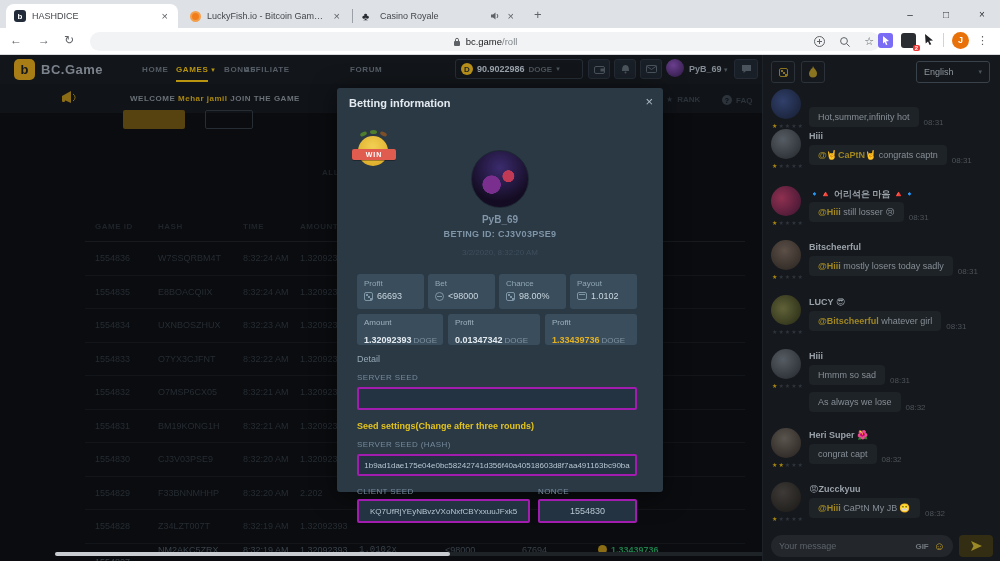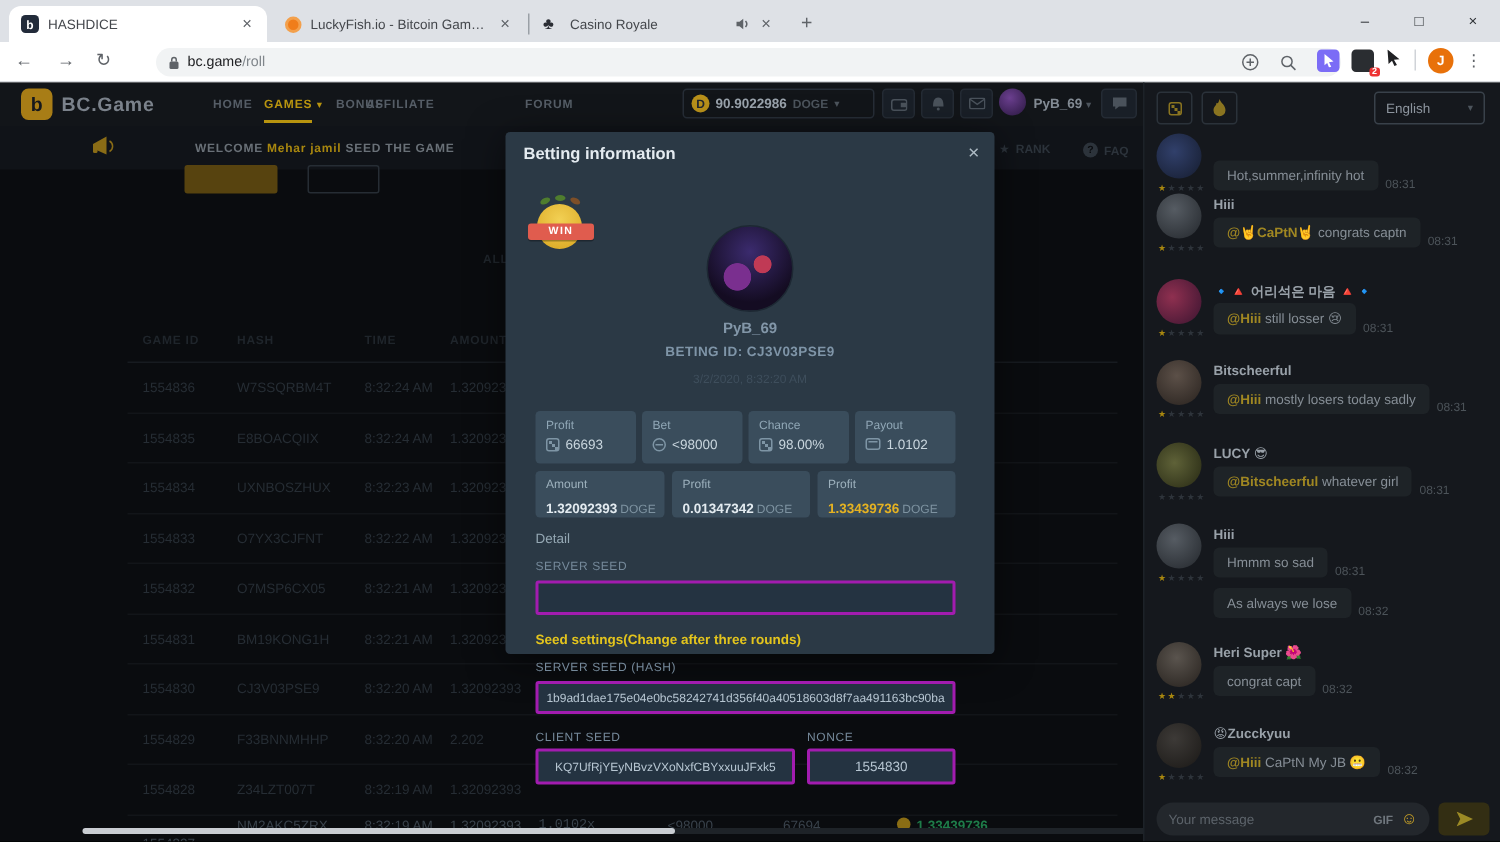--- a/index.html
+++ b/index.html
@@ -15,21 +15,21 @@
   .tab .ttl{flex:1;white-space:nowrap;overflow:hidden;text-overflow:ellipsis;}
   .tclose{color:#5f6368;font-size:11px;padding:0 2px;}
   .fav1{width:12px;height:12px;background:#222b3a;border-radius:3px;color:#fff;font-size:8px;font-weight:bold;display:flex;align-items:center;justify-content:center;flex:0 0 auto;}
   .fav2{width:11px;height:11px;background:#f07d1a;border-radius:50%;flex:0 0 auto;border:2px solid #f3a04c;}
   .fav3{width:12px;height:12px;color:#2a2d34;font-size:11px;line-height:12px;flex:0 0 auto;}
   .tabsep{position:absolute;top:9px;width:1px;height:14px;background:#9aa0a6;}
   .newtab{position:absolute;top:7px;left:534px;font-size:13px;color:#5f6368;}
   .winctl{position:absolute;top:0;height:28px;width:36px;display:flex;align-items:center;justify-content:center;font-size:10px;color:#2f3237;}
   .toolbar{position:absolute;top:28px;left:0;width:1000px;height:27px;background:#fff;border-bottom:1px solid #d8dade;}
   .navic{position:absolute;top:33px;font-size:12px;color:#5f6368;}
-  .omnibox{position:absolute;top:32px;left:104px;width:790px;height:19px;background:#f1f3f4;border-radius:10px;display:flex;align-items:center;padding:0 8px;gap:5px;}
+  .omnibox{position:absolute;top:32px;left:90px;width:790px;height:19px;background:#f1f3f4;border-radius:10px;display:flex;align-items:center;padding:0 8px;gap:5px;justify-content:center;}
   .urltext{font-size:9.5px;color:#202124;}
   .urltext .path{color:#80868b;}
   .oboxicons{position:absolute;right:6px;display:flex;gap:13px;align-items:center;color:#5f6368;font-size:11px;}
   .extrow{position:absolute;top:31px;left:878px;display:flex;gap:8px;align-items:center;}
   .ext{width:15px;height:15px;border-radius:3px;position:relative;display:flex;align-items:center;justify-content:center;}
   .ext.purple{background:#7b6cf6;}
   .ext.dark{background:#2a2d31;}
   .extbadge{position:absolute;right:-4px;bottom:-3px;background:#e33;color:#fff;font-size:6px;font-weight:bold;padding:0 2px;border-radius:2px;}
   .tooldivider{width:1px;height:14px;background:#d0d3d8;}
   .profileav{width:17px;height:17px;border-radius:50%;background:#e8710a;color:#fff;font-size:9px;font-weight:bold;display:flex;align-items:center;justify-content:center;}
@@ -67,21 +67,21 @@
   .trow.head{height:30px;font-size:8px;color:#1f252b;font-weight:bold;letter-spacing:.5px;border-bottom:1px solid #171b20;}
   .trow span:first-child{padding-left:10px;}
   .lastrow{position:absolute;left:85px;top:545px;width:680px;font-size:9px;color:#39424b;}
   .lastrow span{position:absolute;top:0;}
   .lr-coin{width:9px;height:9px;border-radius:50%;background:#8a6d14;position:absolute;left:513px;top:0;}
   .lr-profit{color:#1e7c49 !important;font-weight:bold;}
   .hscrolltrack{position:absolute;left:55px;top:552px;width:730px;height:4px;background:#1e2328;border-radius:2px;}
   .hscrollthumb{position:absolute;left:55px;top:552px;width:395px;height:4px;background:#c9cdd2;border-radius:2px;}
 
   
-  .modal{position:absolute;left:337px;top:88px;width:326px;height:348px;background:#2b3945;border-radius:3px;z-index:10;box-shadow:0 4px 24px rgba(0,0,0,.5);}
+  .modal{position:absolute;left:337px;top:88px;width:326px;height:404px;background:#2b3945;border-radius:3px;z-index:10;box-shadow:0 4px 24px rgba(0,0,0,.5);}
   .m-title{position:absolute;left:12px;top:9px;font-size:11px;font-weight:bold;color:#e4ebf0;}
   .m-close{position:absolute;right:10px;top:6px;font-size:13px;color:#aebbc4;}
   .m-badge{position:absolute;left:17px;top:42px;width:40px;height:40px;}
   .m-badge .coin{position:absolute;left:4px;top:6px;width:30px;height:30px;border-radius:50%;background:radial-gradient(circle at 50% 35%,#f2d054,#d9a51f);}
   .m-badge .leaf{position:absolute;width:7px;height:4px;background:#4f7d2e;border-radius:50%;}
   .m-badge .ribbon{position:absolute;left:-2px;top:19px;width:44px;height:11px;background:#e05c4e;border-radius:2px;color:#fff;font-size:7px;font-weight:bold;display:flex;align-items:center;justify-content:center;letter-spacing:1px;box-shadow:0 1px 0 rgba(0,0,0,.3);}
   .m-avatar{position:absolute;left:50%;top:62px;transform:translateX(-50%);width:58px;height:58px;border-radius:50%;background:radial-gradient(circle at 35% 60%,#7a2f8f 0 18%,transparent 19%),radial-gradient(circle at 65% 45%,#c03a55 0 12%,transparent 13%),radial-gradient(circle at 50% 30%,#3b2b6e,#140c22 70%);border:1px solid #1d2833;}
   .m-user{position:absolute;left:0;top:126px;width:100%;text-align:center;font-size:10px;font-weight:bold;color:#8296a8;}
   .m-bid{position:absolute;left:0;top:141px;width:100%;text-align:center;font-size:9px;font-weight:bold;color:#7f95a8;letter-spacing:.3px;}
   .m-date{position:absolute;left:0;top:160px;width:100%;text-align:center;font-size:8px;color:#3e4e5c;}
@@ -241,21 +241,21 @@
 
   <div class="banner"></div>
   <svg class="abs" style="left:60px;top:90px;" width="20" height="16" viewBox="0 0 20 16">
       <polygon points="2,6 11,1 11,13 2,9" fill="#8a6c16"></polygon>
       <rect x="2" y="6" width="3" height="6" rx="1" fill="#8a6c16"></rect>
       <path d="M13 4 A4 4 0 0 1 13 11" stroke="#8a6c16" fill="none"></path>
     </svg>
   <div class="bannertext">
     <span>WELCOME</span>
     <span class="gold">Mehar jamil</span>
-    <span>SEED THE GAME</span>
+    <span>JOIN THE GAME</span>
   </div>
   <div class="dimbtn1"></div>
   <div class="dimbtn2"></div>
   <div class="alltab">ALL</div>
   <div class="sidelink" style="left:666px;">
       <span>★</span>
       <span>RANK</span>
     </div>
   <div class="sidelink" style="left:722px;">
       <span class="qcirc">?</span>

